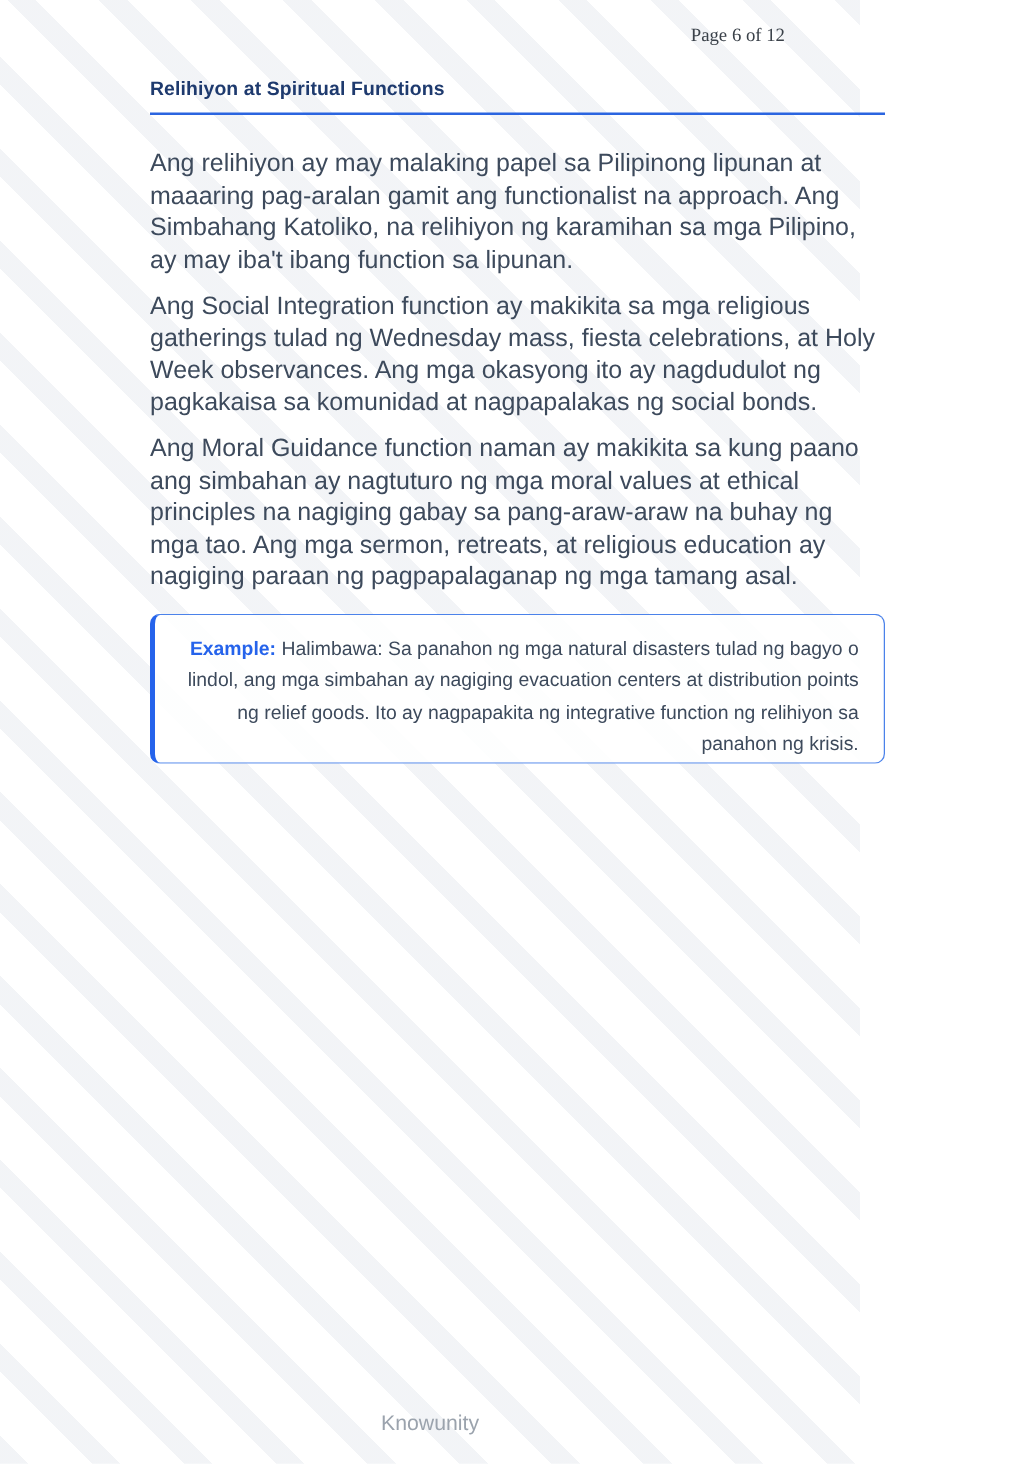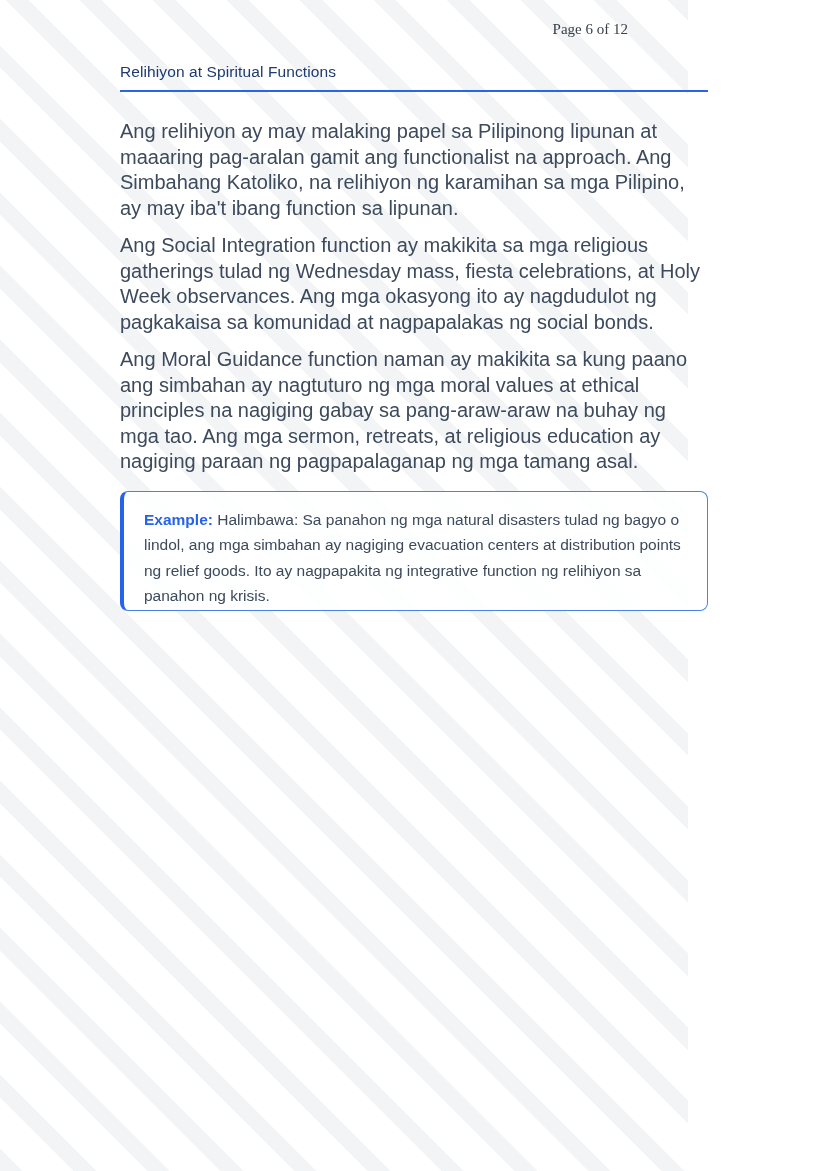--- a/index.html
+++ b/index.html
@@ -33,21 +33,21 @@
     color: #3a4149;
   }
   .content {
     position: absolute;
     left: 120px;
     top: 63px;
     width: 588px;
   }
   .heading {
     font-size: 15.5px;
-    font-weight: 400;
+    font-weight: 700;
     color: #1e3a6e;
     letter-spacing: 0.1px;
   }
   .heading-rule {
     border: none;
     border-top: 2px solid #2b65e0;
     margin-top: 9px;
     margin-bottom: 27px;
   }
   .para {
@@ -56,20 +56,21 @@
     color: #3d4a5c;
     margin-bottom: 12px;
   }
   .example-box {
     margin-top: 16px;
     border: 1.5px solid #4b82ea;
     border-left: 4px solid #2563eb;
     border-radius: 8px;
     padding: 15px 20px 1px 20px;
     background: rgba(255, 255, 255, 0.85);
+    text-align: right;
   }
   .example-text {
     font-size: 15.5px;
     line-height: 25.5px;
     color: #3d4a5c;
   }
   .example-label {
     color: #2563eb;
     font-weight: 700;
   }
@@ -104,14 +105,15 @@
 
     <div class="example-box">
       <p class="example-text">
         <strong class="example-label">Example:</strong>
         <span>Halimbawa: Sa panahon ng mga natural disasters tulad ng bagyo o lindol, ang mga simbahan ay nagiging evacuation centers at distribution points ng relief goods. Ito ay nagpapakita ng integrative function ng relihiyon sa panahon ng krisis.</span>
       </p>
     </div>
 
   </div>
 
+  <div class="footer">Knowunity</div>
 
 </div>
 
 </body></html>

